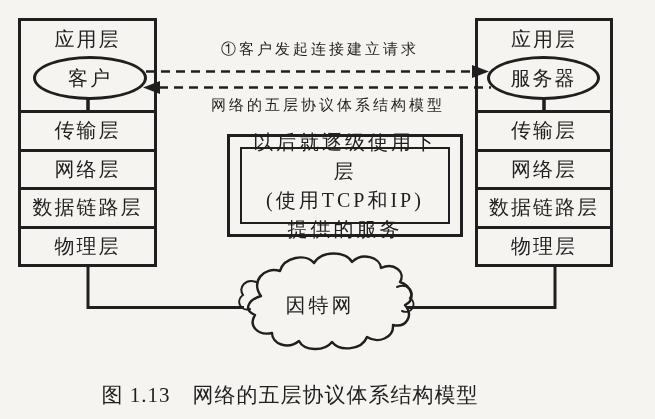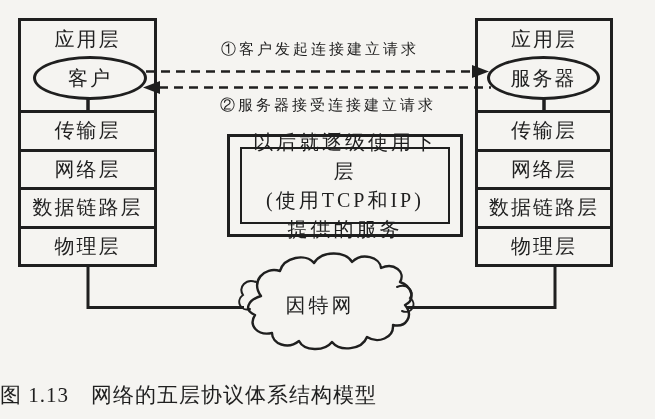--- a/index.html
+++ b/index.html
@@ -84,20 +84,21 @@
     position:absolute;
     left:276px;top:292px;width:88px;
     text-align:center;
     font-size:20px;letter-spacing:3px;
     z-index:3;
   }
   
   .caption{
     position:absolute;
     left:0;top:381px;width:580px;
+    text-align:center;
     font-size:21px;letter-spacing:1px;
     z-index:3;
   }
   
   svg.overlay{
     position:absolute;left:0;top:0;
     z-index:2;
     pointer-events:none;
   }
   .ln{stroke:var(--ink);fill:none;}
@@ -155,21 +156,21 @@
     <line class="dash" x1="146" y1="71.5" x2="472" y2="71.5"></line>
     <polygon class="arrow" points="489,71.5 472,65 472,78"></polygon>
     <line class="dash" x1="159" y1="87.5" x2="491" y2="87.5"></line>
     <polygon class="arrow" points="143,87.5 160,81 160,94"></polygon>
   </svg>
 
   <div class="entity server">服务器</div>
   <div class="entity client">客户</div>
 
   <div class="msg one">①客户发起连接建立请求</div>
-  <div class="msg two">②服务器接受连接建立请求</div>
+  <div class="msg two">网络的五层协议体系结构模型</div>
 
   <div class="note-box">
     <div class="note-inner">
       <div>以后就逐级使用下层</div>
       <div>(使用TCP和IP)</div>
       <div>提供的服务</div>
     </div>
   </div>
 
   <div class="cloud-label">因特网</div>

